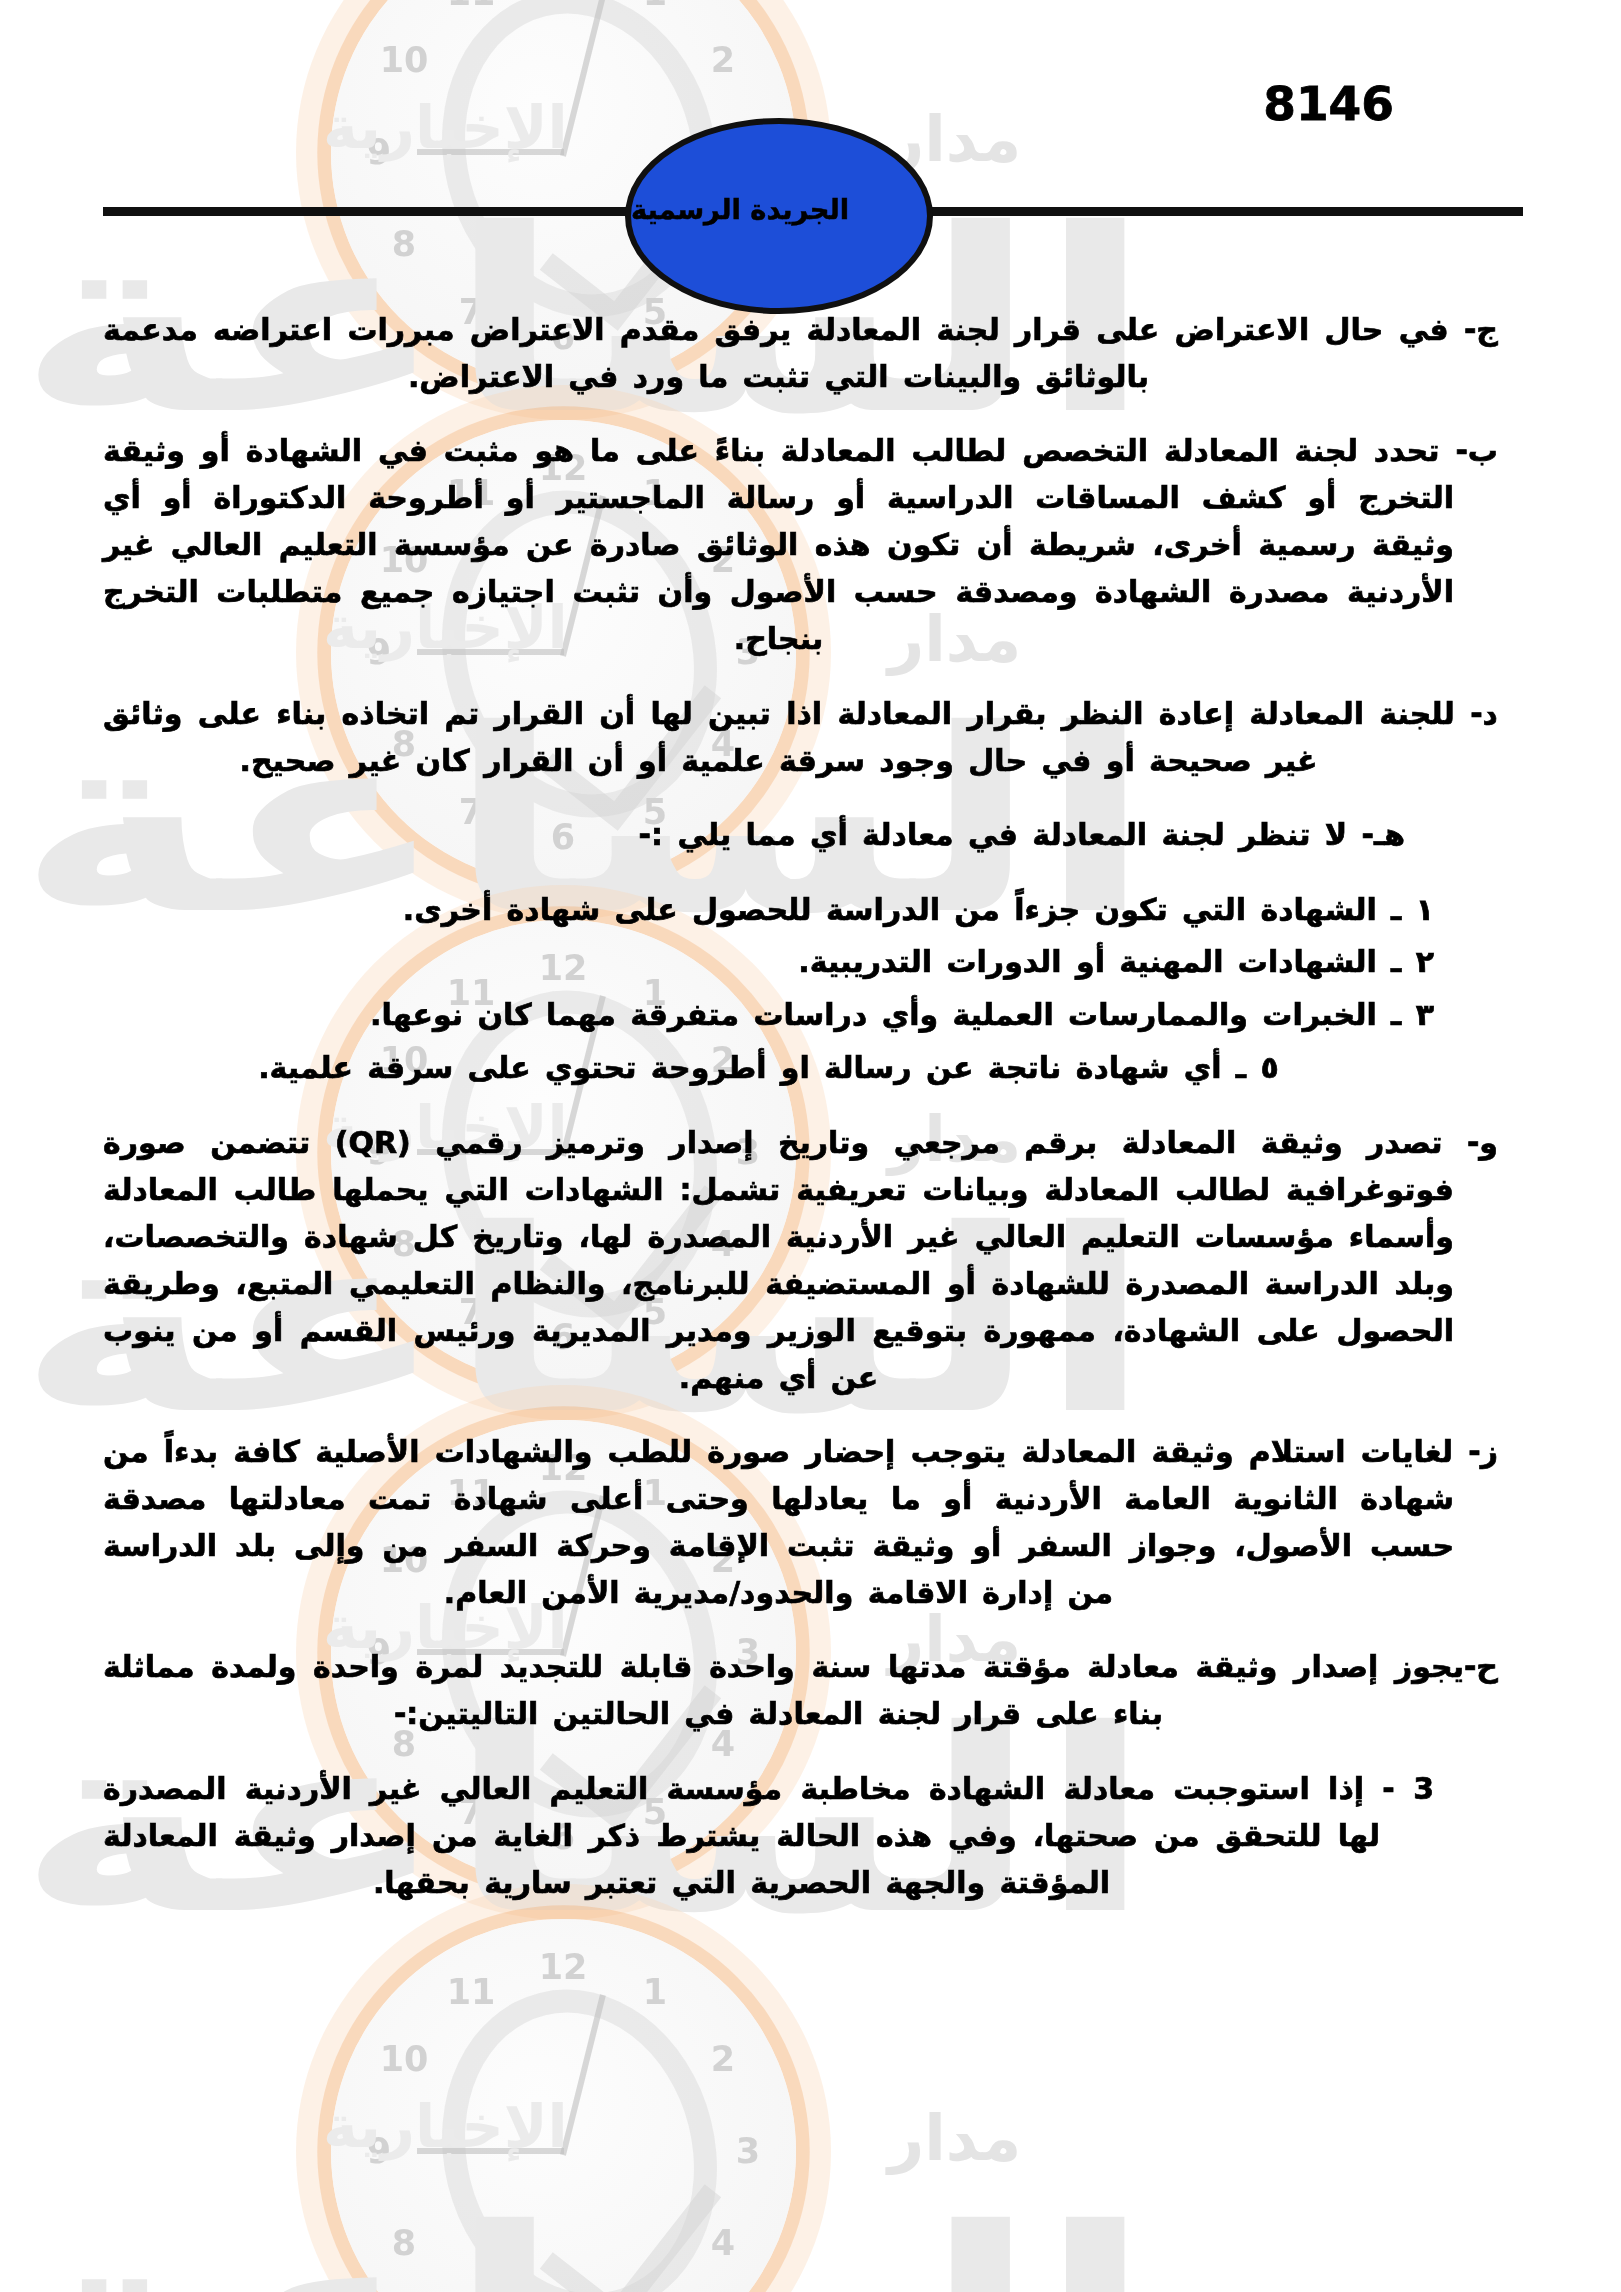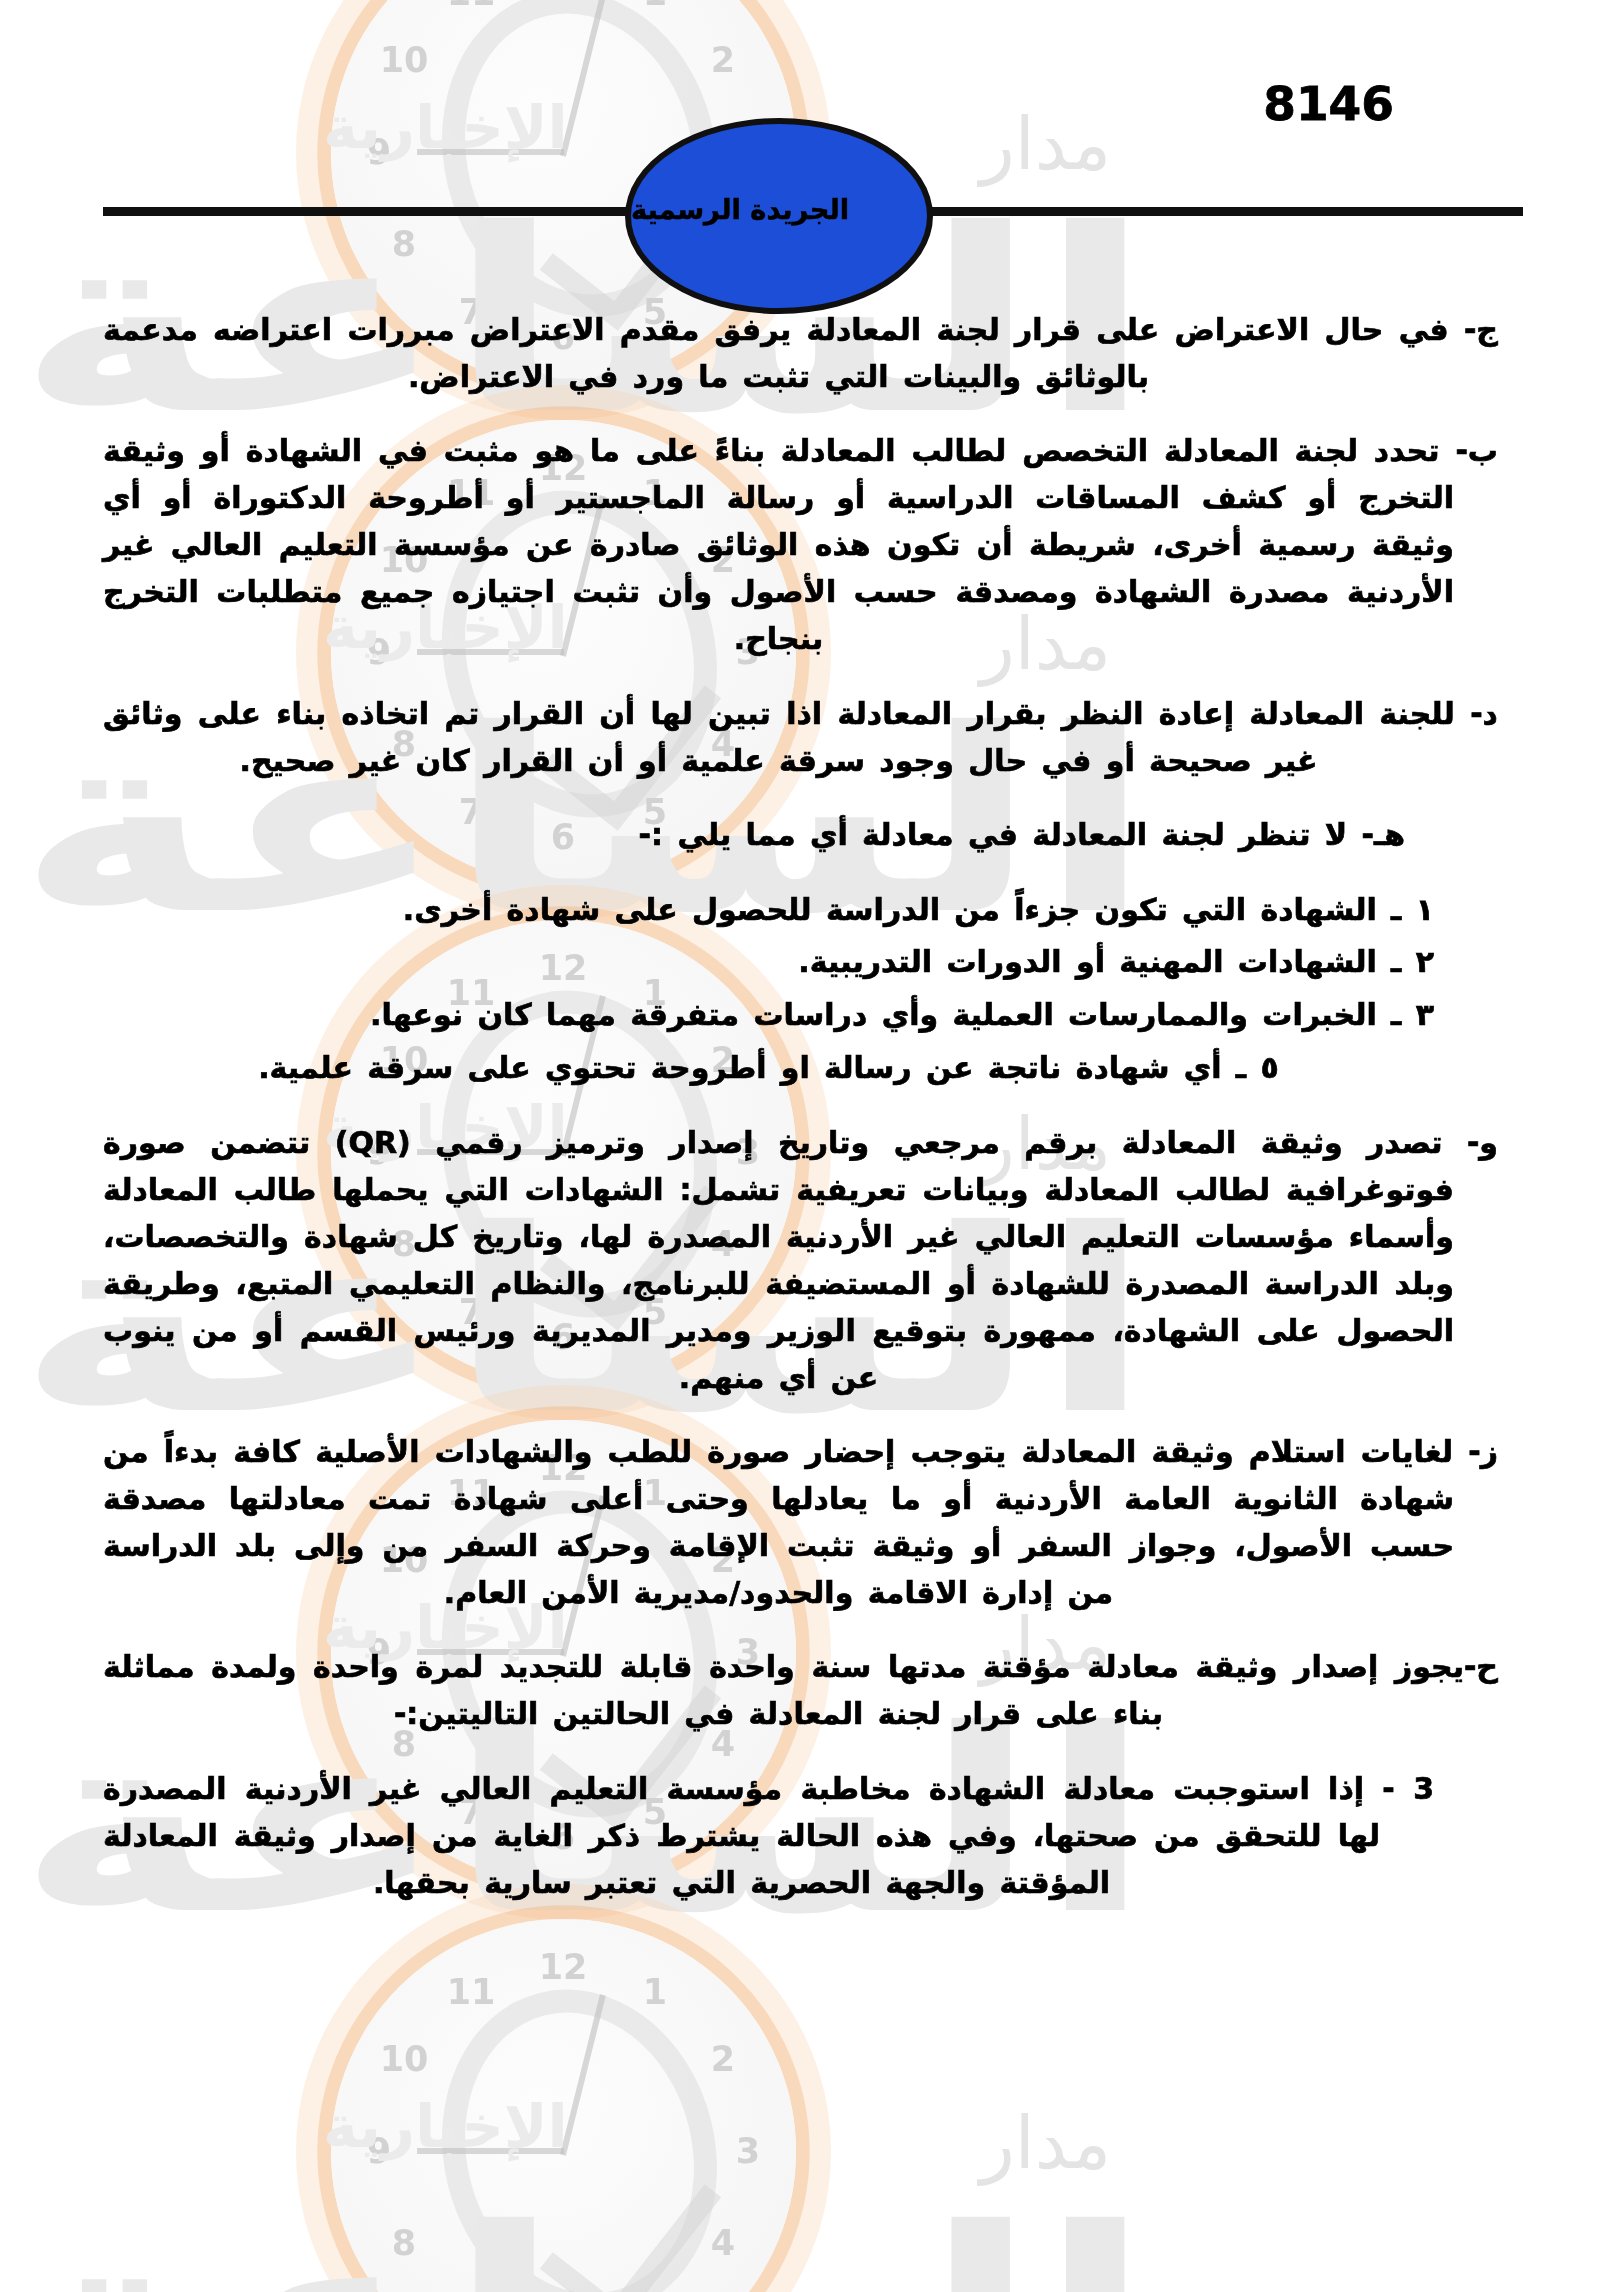--- a/index.html
+++ b/index.html
@@ -13,21 +13,21 @@
            background:radial-gradient(circle at 45% 40%,rgba(253,253,253,0.92),rgba(240,240,240,0.78));}
   .wm-num{position:absolute;transform:translate(-50%,-50%);color:#d2d2d2;font-weight:bold;font-size:35px;}
   .wm-swirl{position:absolute;left:113px;top:69px;width:225px;height:284px;border:23.5px solid rgba(210,210,210,0.40);
             border-radius:50%;transform:rotate(-14deg);}
   .wm-tick{position:absolute;left:250px;top:230px;width:78px;height:147px;
            border-right:21.6px solid rgba(208,208,208,0.45);border-bottom:21.6px solid rgba(208,208,208,0.45);
            transform:rotate(38deg);}
   .wm-hand-min{position:absolute;left:229px;top:71px;width:5.9px;height:165px;background:rgba(190,190,190,0.6);
            transform-origin:50% 100%;transform:rotate(14deg);}
   .wm-hand-hr{position:absolute;left:86px;top:229px;width:147px;height:5.9px;background:rgba(190,190,190,0.6);}
-  .wm-madar{position:absolute;left:980px;top:-44px;font-weight:normal;font-size:72px;line-height:1;color:#e4e4e4;direction:rtl;}
+  .wm-madar{position:absolute;left:888px;top:-44px;font-weight:bold;font-size:63px;line-height:1;color:#e4e4e4;direction:rtl;}
   .wm-ikh{position:absolute;left:323px;top:-54px;font-weight:bold;font-size:59px;line-height:1;color:#ebebeb;direction:rtl;}
   .wm-saa{position:absolute;right:469px;top:44px;font-weight:bold;font-size:253px;line-height:1;color:#e9e9e9;
           direction:rtl;transform:scaleX(1.32);transform-origin:100% 0;white-space:nowrap;}
   
   .page-number{position:absolute;top:76px;right:227px;font-size:47px;font-weight:bold;color:#000;
                -webkit-text-stroke:0.8px #000;direction:rtl;}
   .rule{position:absolute;top:207px;left:103px;right:98px;height:8.8px;background:#101010;}
   .badge{position:absolute;top:118px;left:625px;width:296px;height:184px;background:#1d4ed8;border:6.9px solid #101010;
          border-radius:50%;display:flex;align-items:center;justify-content:flex-start;z-index:2;}
   .badge-label{font-size:27.4px;font-weight:bold;color:#000;margin-top:-13.7px;-webkit-text-stroke:0.5px #000;direction:rtl;}

